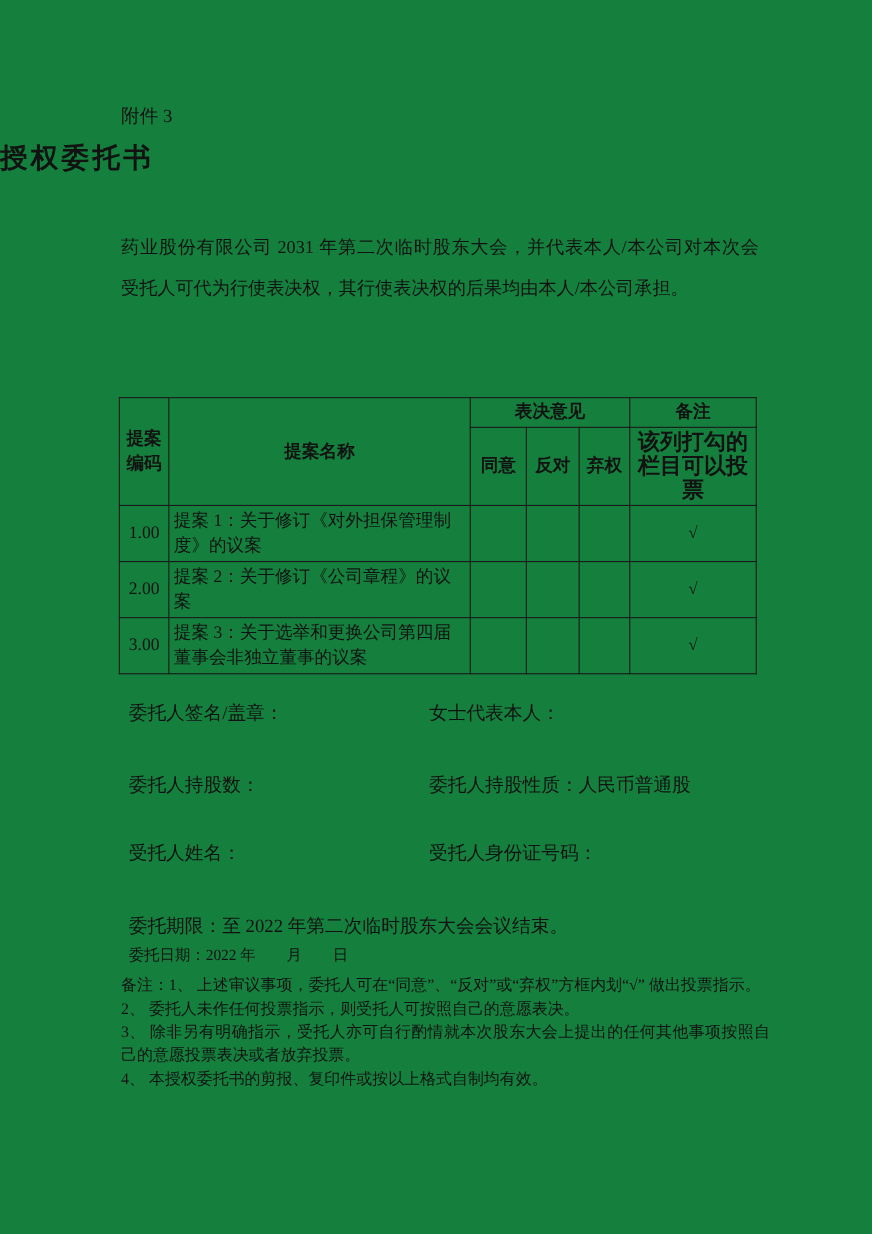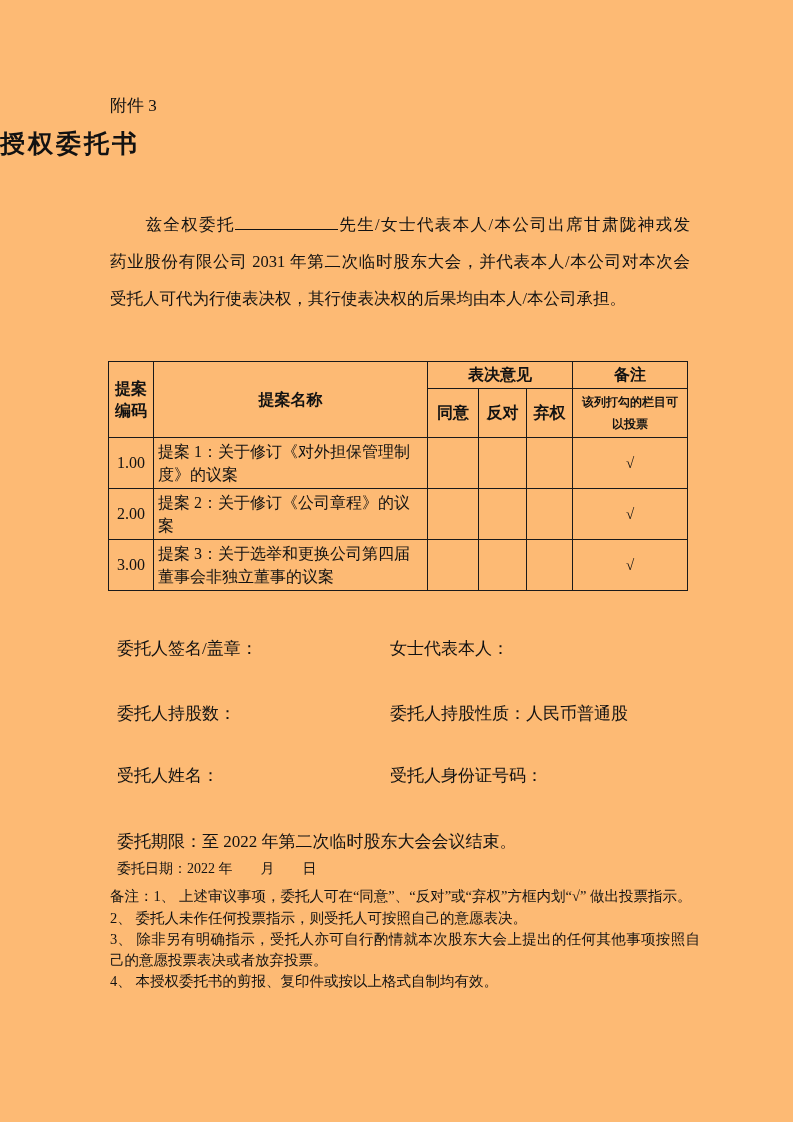--- a/index.html
+++ b/index.html
@@ -1,17 +1,17 @@
 <!DOCTYPE html>
 <html><head>
 <meta charset="utf-8">
 <style>
   html,body { margin:0; padding:0; background:#ffffff; }
   .page {
-    position:relative; width:793px; height:1122px; background:#fdba74;
+    position:relative; width:793px; height:1122px; background:#15803d;
     font-family:"Liberation Serif","DejaVu Serif",serif; color:#121212;
     overflow:hidden;
   }
   .attachment { position:absolute; left:110px; top:94px; font-size:17px; }
   .doc-title {
     position:absolute; left:0; right:0; top:127px; text-align:left;
     font-size:25px; font-weight:bold; letter-spacing:3px;
   }
   .intro { position:absolute; left:110px; top:206px; width:580px; font-size:16.5px; line-height:37px; }
   .intro .line { text-align:justify; text-align-last:justify; }
@@ -28,40 +28,39 @@
   }
   .vote-table th, .vote-table td {
     border:1px solid #1a1a1a; padding:2px 4px; vertical-align:middle; overflow:hidden;
   }
   .vote-table th { font-weight:bold; text-align:center; line-height:22px; }
   .vote-table tr.hrow1 { height:26px; }
   .vote-table tr.hrow2 { height:48px; }
   .vote-table tr.drow  { height:47px;margin-top:31px; }
   .cell-center { text-align:center; }
   .name-cell { text-align:left; padding:2px 9px; line-height:23px; }
-  .remark-note { font-size:12px; line-height:21px; }
+  .remark-note { font-size:20px; line-height:21px; }
   .check { font-size:15px; }
   .sig-row { position:absolute; left:117px; width:600px; font-size:17px; white-space:nowrap; }
   .sig-right { position:absolute; left:273px; top:0; white-space:nowrap; }
   .term-line { position:absolute; left:117px; top:830px; font-size:17px; }
   .date-line { position:absolute; left:117px; top:860px; font-size:14px; }
   .notes { position:absolute; left:110px; top:886px; width:590px; font-size:14.5px; line-height:20.5px; }
   .note-item { text-align:justify; margin:0 0 1px 0; }
 </style>
 </head>
 <body>
 
 <div class="page">
 
   <div class="attachment">附件 3</div>
 
   <div class="doc-title">授权委托书</div>
 
   <div class="intro">
-    <div class="line first"><span class="indent"></span><span>兹全权委托</span><span class="blank"></span><span>先生/女士代表本人/本公司出席甘肃陇神戎发</span></div>
     <div class="line">药业股份有限公司 2031 年第二次临时股东大会，并代表本人/本公司对本次会</div>
     <div class="line last">受托人可代为行使表决权，其行使表决权的后果均由本人/本公司承担。</div>
   </div>
 
   <table class="vote-table">
     <colgroup>
       <col style="width:45px">
         <col style="width:274px">
         <col style="width:51px">
       <col style="width:48px">

